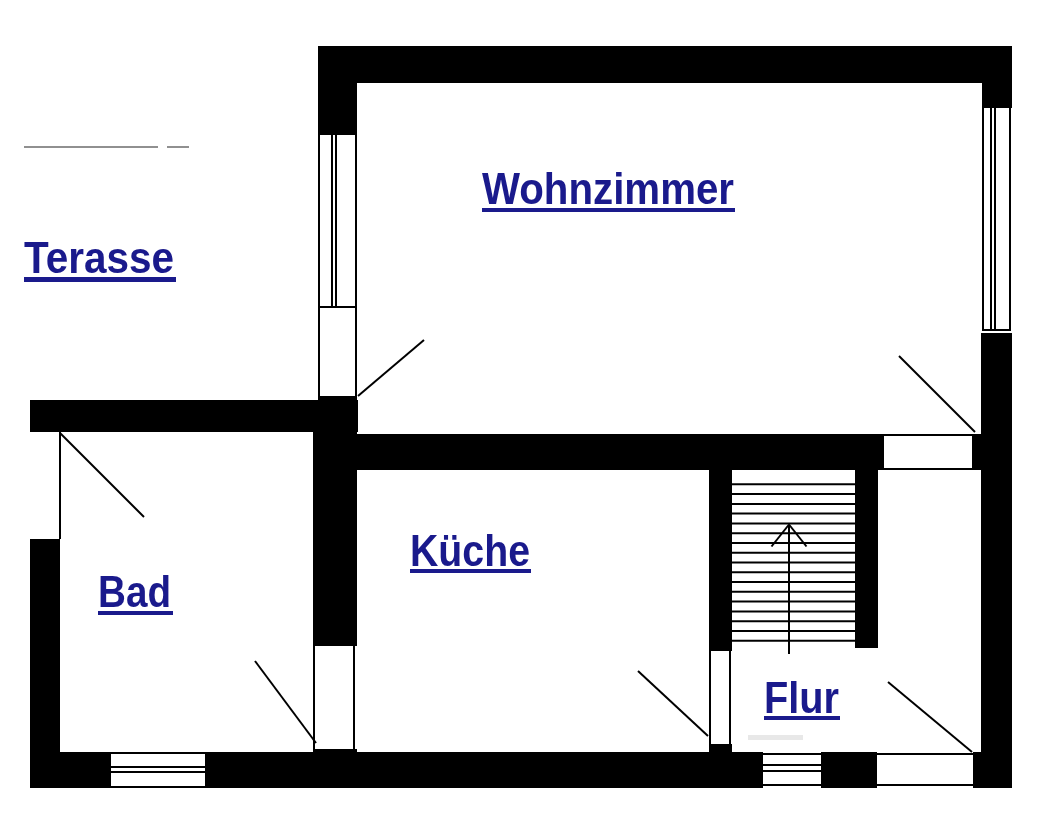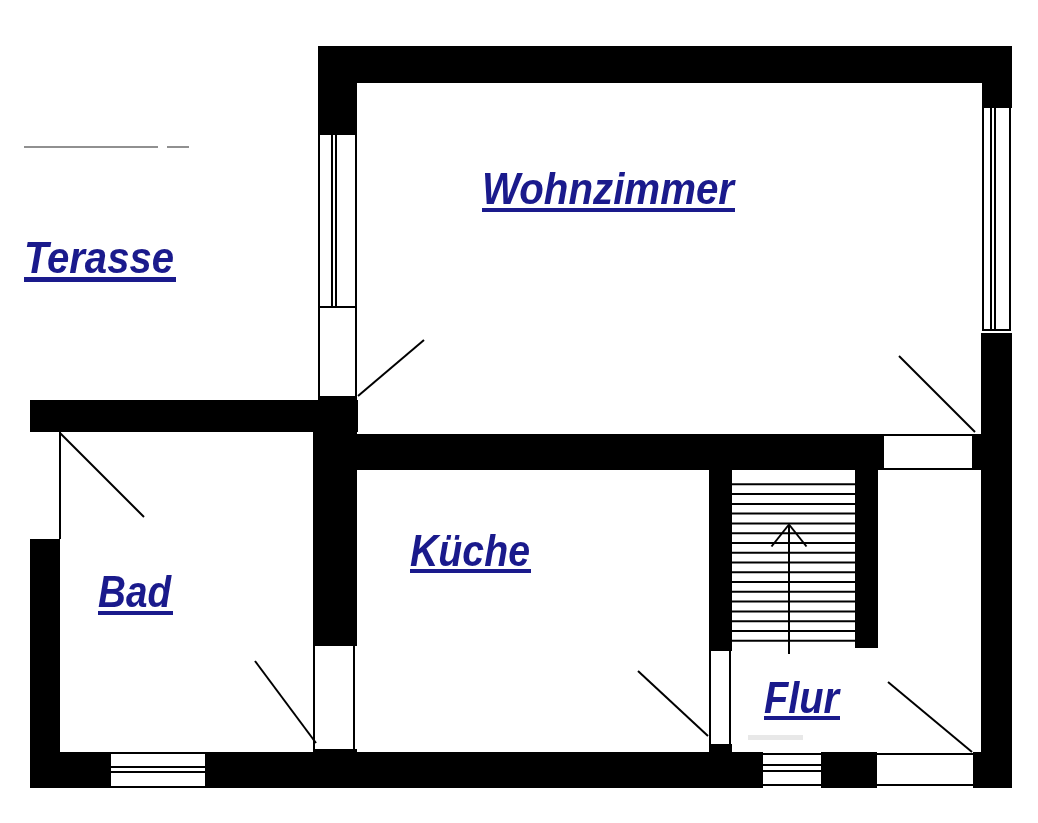--- a/index.html
+++ b/index.html
@@ -1,17 +1,17 @@
 <!DOCTYPE html>
 <html><head>
 <meta charset="utf-8">
 <title>Grundriss</title>
 <style>
   html,body{margin:0;padding:0;background:#ffffff;}
-  .wrap{position:relative;width:1038px;height:823px;background:#ffffff;overflow:hidden;font-style:italic;}
+  .wrap{position:relative;width:1038px;height:823px;background:#ffffff;overflow:hidden;}
   svg{position:absolute;left:0;top:0;}
   text{font-family:"Liberation Sans",sans-serif;font-weight:bold;fill:#1a1a8c;}
 </style>
 </head>
 <body>
 <div class="wrap">
 <svg width="1038" height="823" viewBox="0 0 1038 823" xmlns="http://www.w3.org/2000/svg">
 
   <rect x="0" y="0" width="1038" height="823" fill="#ffffff"></rect>
 

